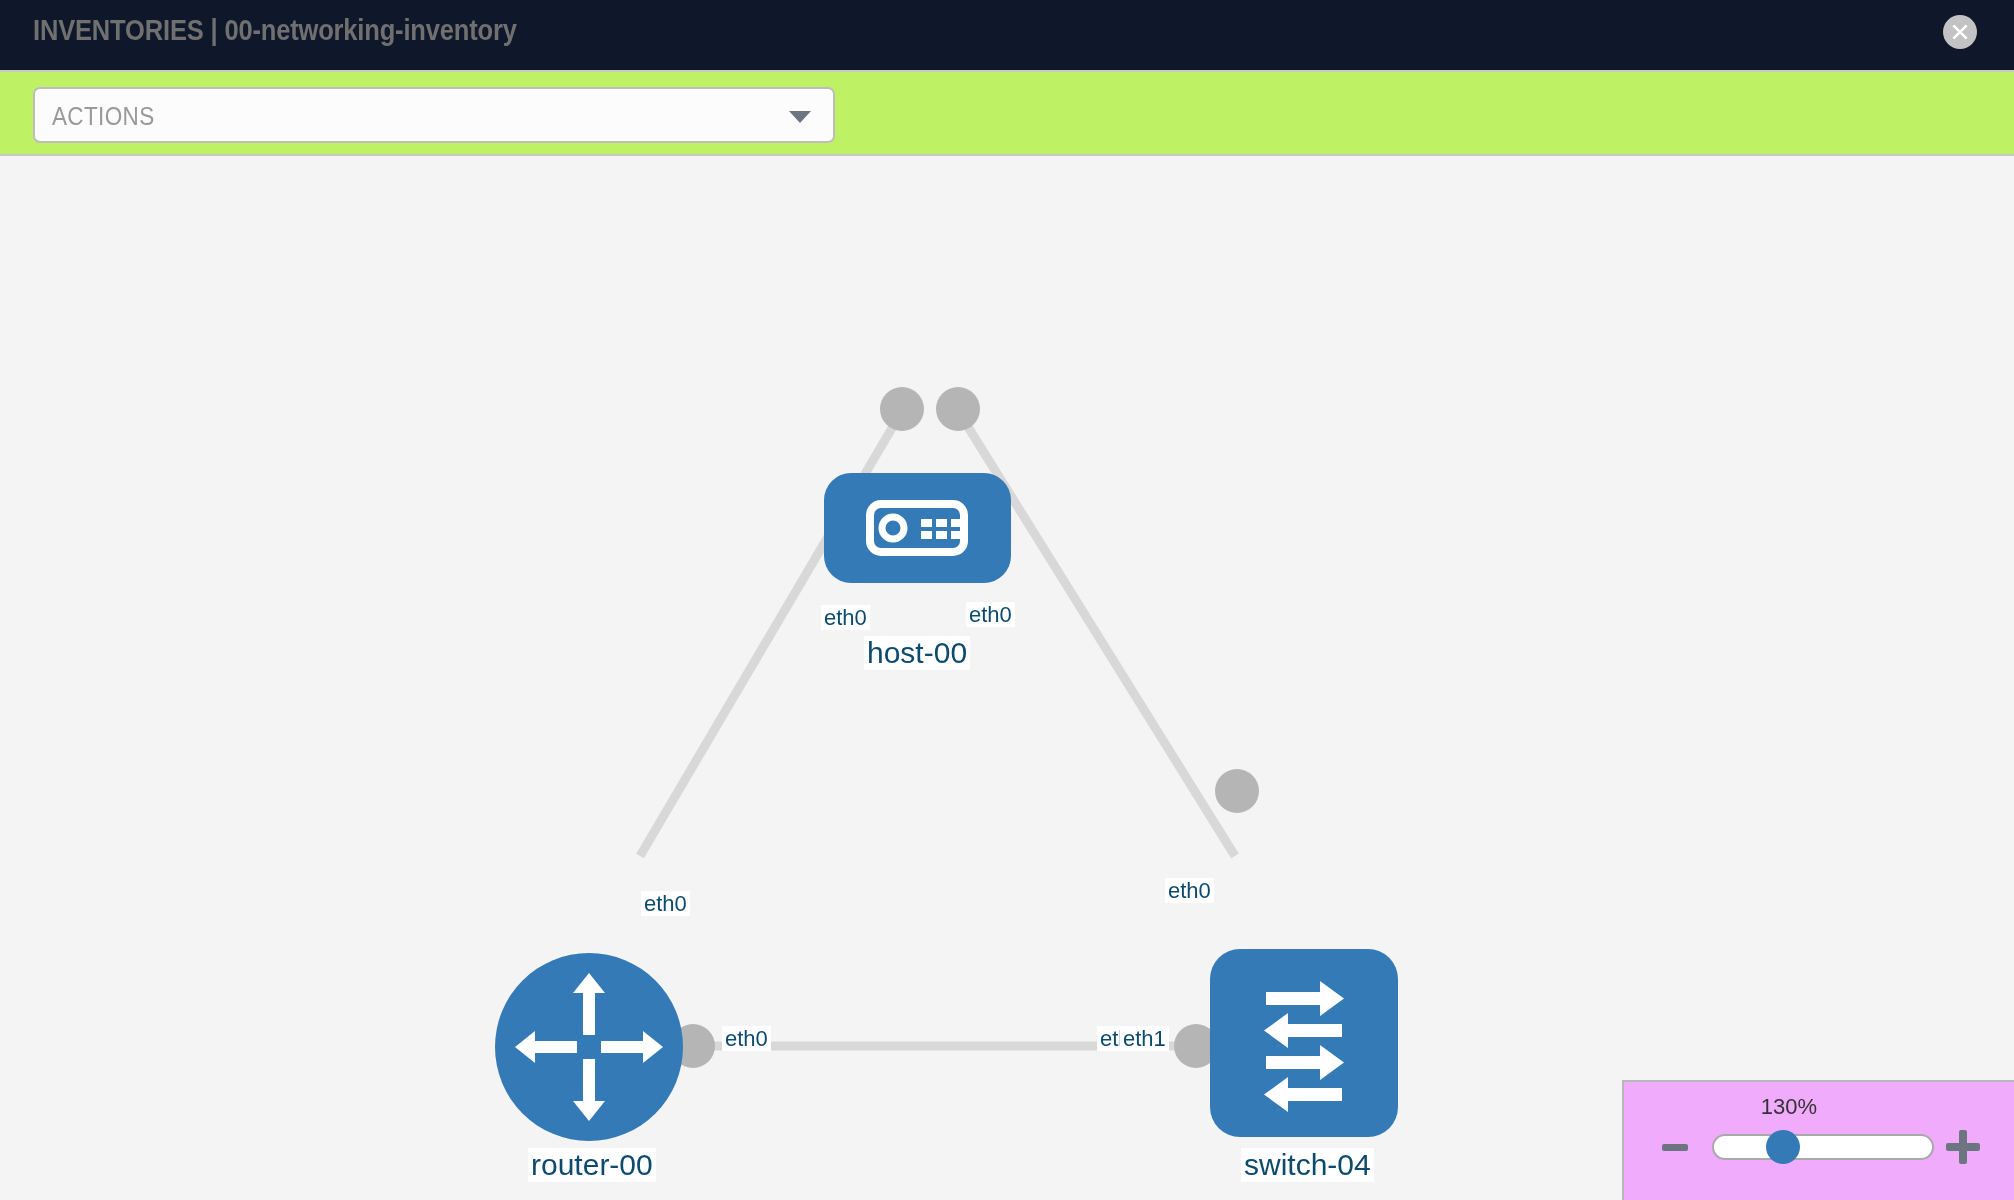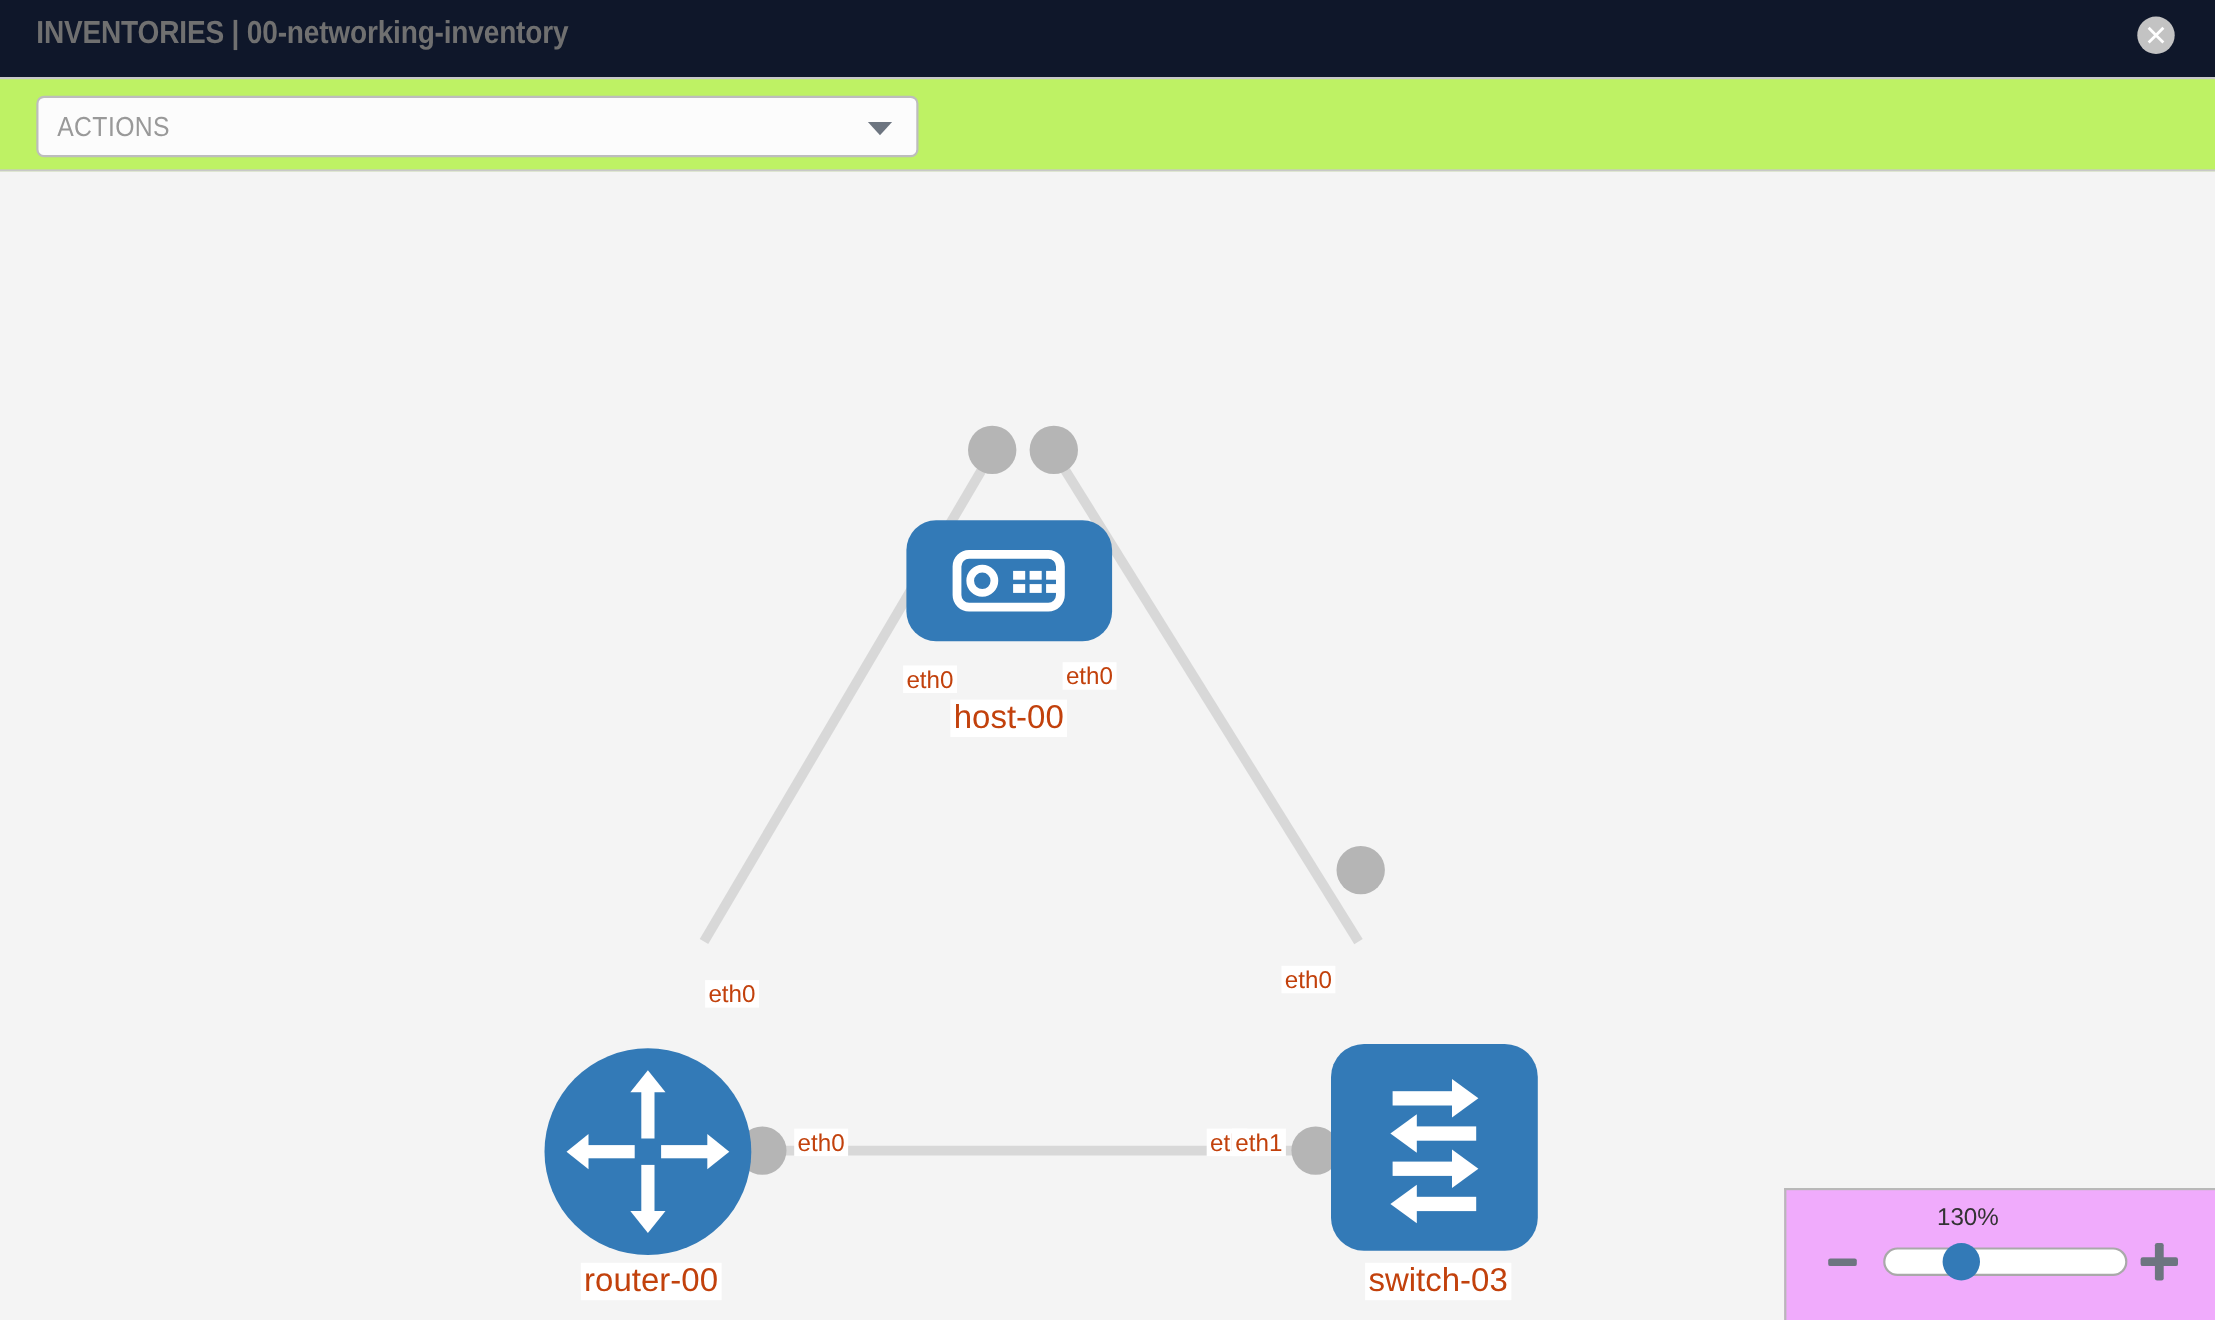--- a/index.html
+++ b/index.html
@@ -93,21 +93,21 @@
     width: 2014px; height: 1044px;
     background: #f4f4f4;
     overflow: hidden;
   }
   .graph-svg { position: absolute; left: 0; top: 0; }
 
   
   .node-label {
     position: absolute;
     background: #ffffff;
-    color: #c2410c;
+    color: #0c4a6e;
     white-space: nowrap;
     line-height: 1.05;
     padding: 1px 3px;
   }
   .label-big { font-size: 30px; }
   .label-small { font-size: 22px; }
 
   
   .zoom-panel {
     position: absolute; left: 1622px; top: 1080px;
@@ -296,21 +296,21 @@
     <div class="node-label label-small" style="left:1165px; top:722px;">eth0</div>
 
     <div class="node-label label-small" style="left:722px; top:870px;">eth0</div>
 
     <div class="node-label label-small" style="left:1097px; top:870px;">eth</div>
 
     <div class="node-label label-small" style="left:1120px; top:870px;">eth1</div>
 
     <div class="node-label label-big" style="left:528px; top:992px;">router-00</div>
 
-    <div class="node-label label-big" style="left:1241px; top:992px;">switch-03</div>
+    <div class="node-label label-big" style="left:1241px; top:992px;">switch-04</div>
 
   </div>
 
   <div class="zoom-panel">
     <div class="zoom-value">130%</div>
     <div class="zoom-minus"></div>
     <div class="zoom-track"></div>
     <div class="zoom-thumb"></div>
     <div class="zoom-plus"></div>
   </div>

